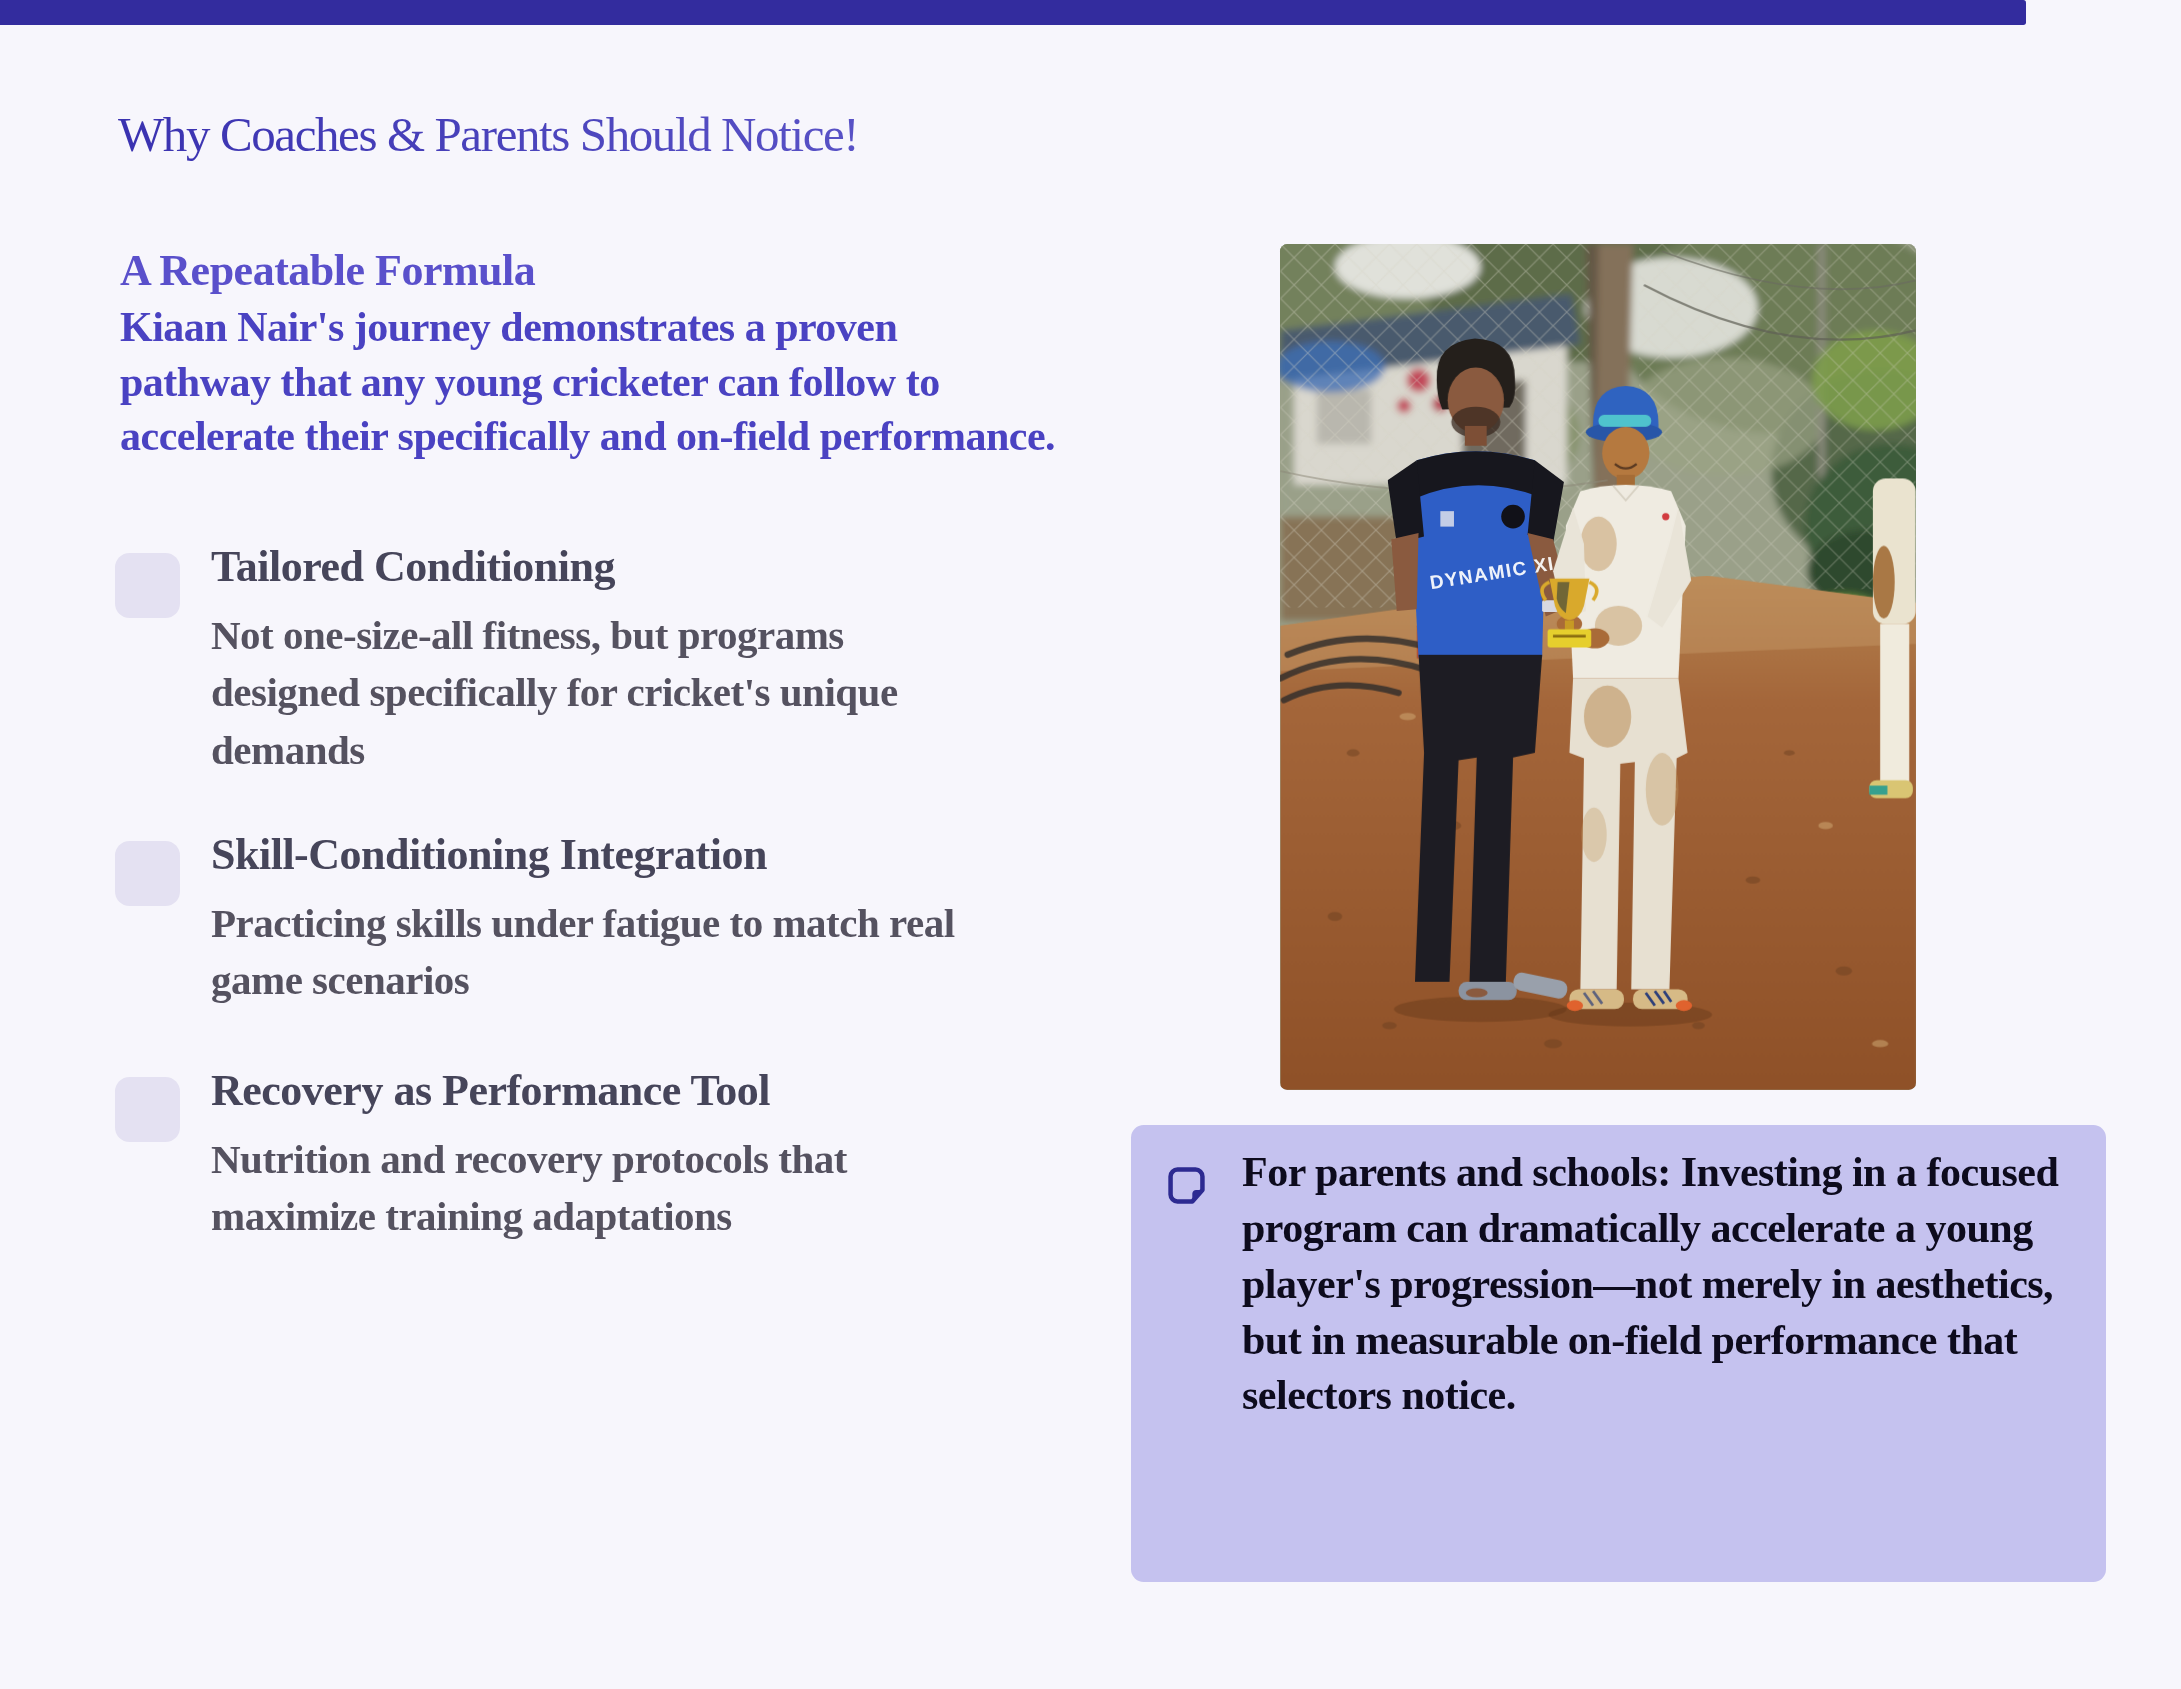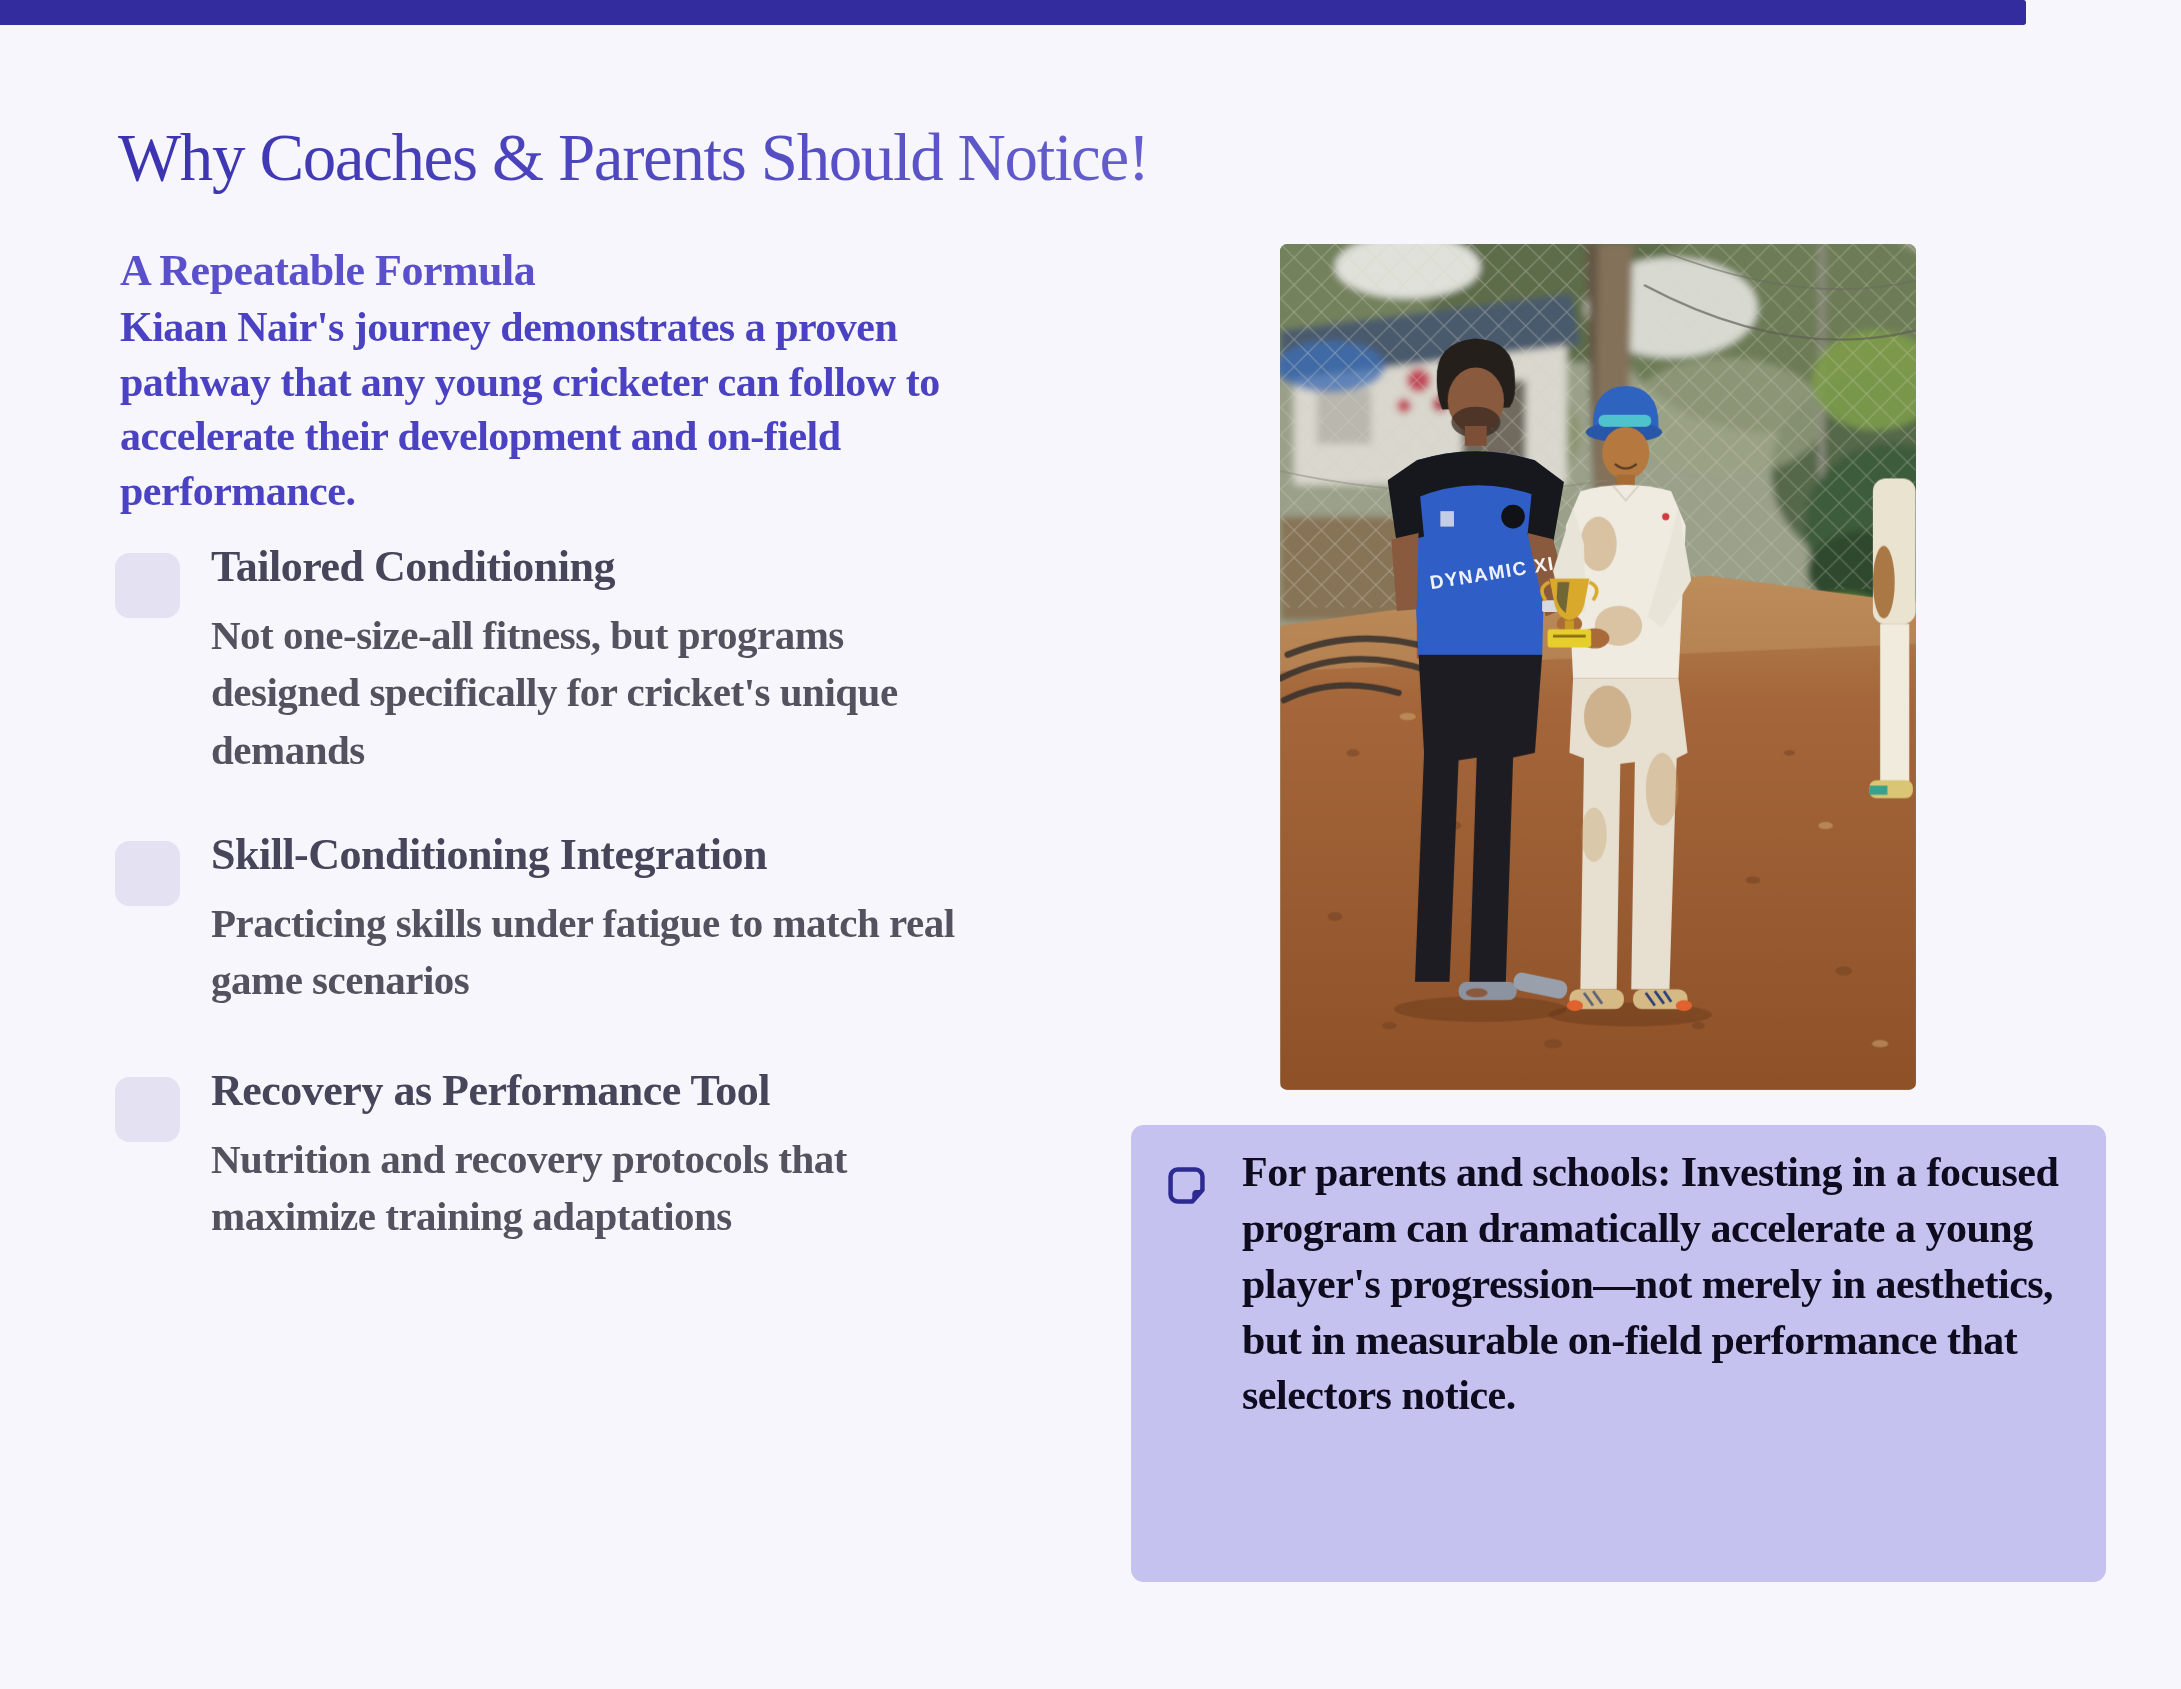--- a/index.html
+++ b/index.html
@@ -11,21 +11,21 @@
   }
   html,body{margin:0;padding:0;background:#e9e8f0;}
   #slide{
     position:relative;width:2182px;height:1689px;overflow:hidden;
     background:var(--page-bg);
     font-family:"Liberation Serif","DejaVu Serif",serif;
   }
   .abs{position:absolute;}
   .progress{left:0;top:0;width:2026px;height:24.5px;background:var(--progress-bar);border-radius:0 2.7px 2.7px 0;}
   .title{
-    left:118px;top:71px;width:1636px;font-size:67px;line-height:1.25;font-weight:400;letter-spacing:-1.4px;
+    left:118px;top:71px;width:1636px;font-size:49px;line-height:1.25;font-weight:400;letter-spacing:-1.4px;
     background:linear-gradient(90deg,var(--title-start) 0%,var(--title-end) 100%);
     -webkit-background-clip:text;background-clip:text;color:transparent;-webkit-text-fill-color:transparent;
     white-space:nowrap;
   }
   .intro-heading{left:120px;top:245px;font-size:44px;font-weight:700;color:var(--intro-heading);letter-spacing:-0.5px;}
   .intro-para{left:120px;top:300px;width:936px;font-size:42px;font-weight:700;color:var(--intro-paragraph);line-height:1.3;letter-spacing:-0.5px;}
   .feature{position:absolute;left:115px;width:873px;}
   .f1{top:542px;} .f2{top:830px;} .f3{top:1066px;}
   .feature .bullet{position:absolute;left:0;top:11px;width:65px;height:65px;border-radius:14.5px;background:var(--feature-icon-bg);}
   .feature .ftext{margin-left:96px;width:755px;}
@@ -40,21 +40,21 @@
 </head>
 <body>
 
 <div id="slide">
 
   <div class="abs progress"></div>
 
   <h1 class="abs title">Why Coaches &amp; Parents Should Notice!</h1>
 
   <div class="abs intro-heading">A Repeatable Formula</div>
-  <div class="abs intro-para">Kiaan Nair's journey demonstrates a proven pathway that any young cricketer can follow to accelerate their development and on-field performance.</div>
+  <div class="abs intro-para">Kiaan Nair's journey demonstrates a proven pathway that any young cricketer can follow to accelerate their specifically and on-field performance.</div>
 
   <div class="feature f2">
     <div class="bullet"></div>
     <div class="ftext">
       <div class="f-title">Skill-Conditioning Integration</div>
       <div class="f-desc">Practicing skills under fatigue to match real game scenarios</div>
     </div>
   </div>
 
   <div class="feature f1">

